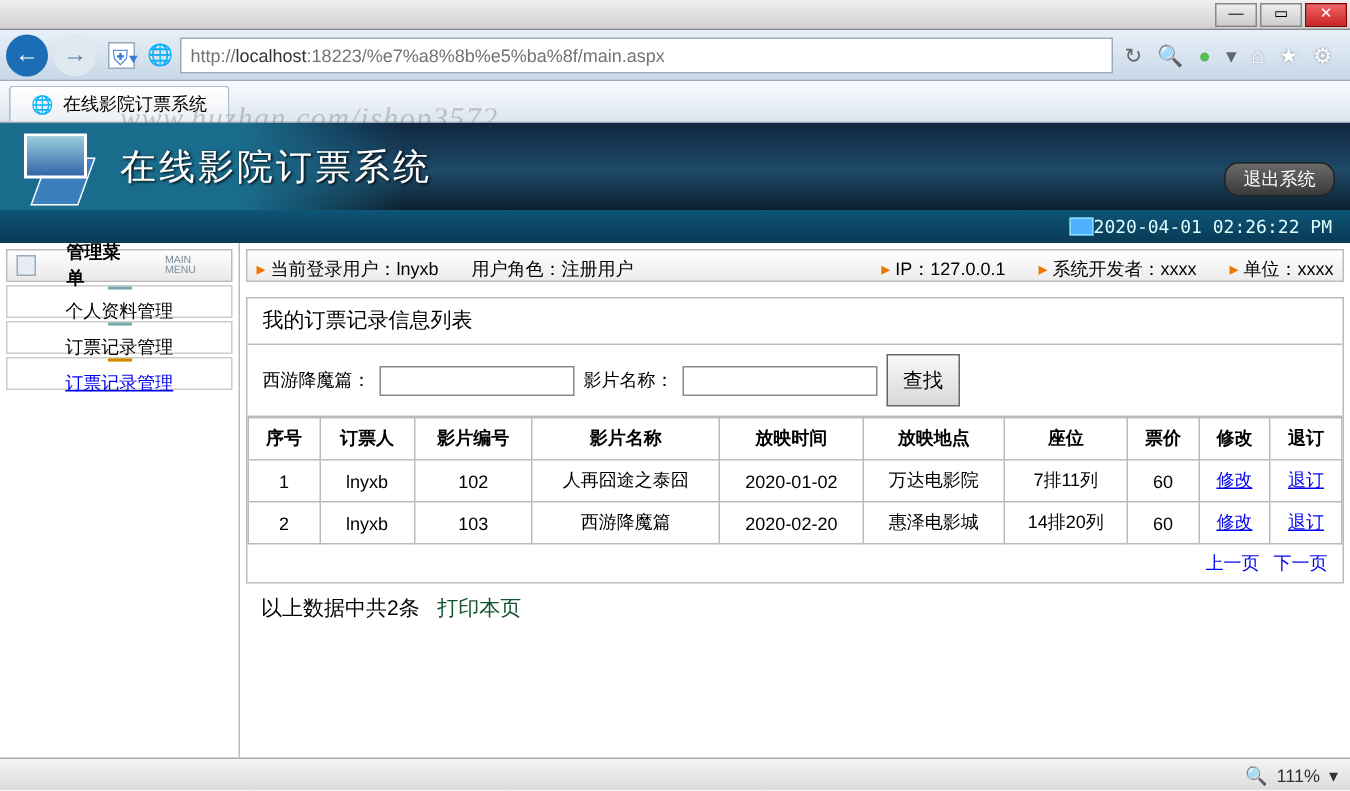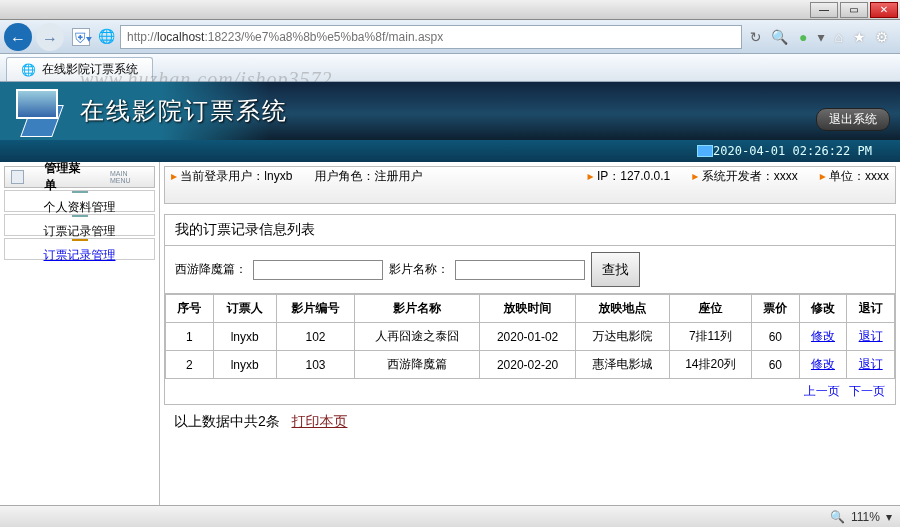--- a/index.html
+++ b/index.html
@@ -29,54 +29,54 @@
 .banner { height:58px; background:
   linear-gradient(90deg, #1a6c8c 0%, #1a6c8c 18%, rgba(23,80,115,0) 30%),
   linear-gradient(#10253f,#1d4a68 55%,#0d2030);
   display:flex; align-items:center; position:relative; color:#fff; }
 .logo { width:56px; height:48px; margin:4px 10px 4px 14px; position:relative; }
 .logo::before { content:""; position:absolute; left:12px; top:18px; width:30px; height:30px; background:#3b7fbf; transform:skewX(-20deg); border:1px solid #fff; }
 .logo::after { content:""; position:absolute; left:2px; top:2px; width:38px; height:26px; background:linear-gradient(#9cd,#36a); border:2px solid #fff; }
 .banner-title { font-size:24px; font-family:"SimHei","Microsoft YaHei"; letter-spacing:2px; text-shadow:1px 1px 2px #000; }
 .exit-btn { position:absolute; right:10px; top:26px; background:linear-gradient(#6a6a6a,#3a3a3a); color:#fff; border:1px solid #222; border-radius:10px; padding:2px 12px; font-size:12px; cursor:pointer; }
 
-.status-strip { height:22px; background:linear-gradient(#0e5577,#0a3a55); display:flex; align-items:center; justify-content:flex-end; padding:0 28px; color:#dff; font-family:monospace; font-size:12px; }
+.status-strip { height:22px; background:linear-gradient(#0e5577,#0a3a55); display:flex; align-items:center; justify-content:flex-end; padding:0 12px; color:#dff; font-family:monospace; font-size:12px; }
 .status-strip .scr { width:16px; height:12px; background:#4fb0ff; border:1px solid #8df; }
 
 
 .body { display:flex; height:calc(527px - 20px - 34px - 28px - 58px - 22px - 22px); background:#fff; }
 .sidebar { width:160px; border-right:1px solid #bbb; padding:4px; }
 .side-title { height:22px; display:flex; align-items:center; gap:20px; border:1px solid #bbb; background:linear-gradient(#fff,#e8e8e8); padding:0 6px; font-weight:bold; margin-bottom:2px; }
 .side-title .mi { width:14px; height:14px; background:#e8edf3; border:1px solid #9ab; }
 .side-title .mm { font-size:7px; color:#7a8a9a; letter-spacing:0; margin-left:auto; font-weight:normal; }
 .side-item { height:22px; display:flex; align-items:center; gap:6px; border:1px solid #ccc; margin:2px 0; padding:0 6px; cursor:pointer;flex-direction:column; }
 .side-item .ico { width:16px; height:16px; background:#d8e4f0; border:1px solid #7aa; }
 .side-item.active { color:#00e; text-decoration:underline; }
 .side-item.active .ico { background:#ffc040; border-color:#c80; }
 
 .main { flex:1; padding:4px; }
-.info-bar { height:22px; border:1px solid #bbb; background:linear-gradient(#fff,#ececec); display:flex; align-items:flex-end; padding:18px 6px; gap:22px; }
+.info-bar { height:22px; border:1px solid #bbb; background:linear-gradient(#fff,#ececec); display:flex; align-items:flex-start; padding:4px 6px; gap:22px; }
 .info-bar .seg::before { content:"▸ "; color:#e70; }
 .info-bar .spacer { flex:1; }
 
 .panel { border:1px solid #bbb; margin-top:10px; }
 .panel-title { padding:6px 10px; font-size:14px; border-bottom:1px solid #bbb; }
 .filter-row { display:flex; align-items:center; padding:6px 10px; gap:6px; border-bottom:1px solid #bbb; }
 .filter-row input[type=text] { border:1px solid #888; height:20px; width:130px; padding:0 4px; }
 .filter-row button { height:35px; padding:0 10px; border:1px solid #666; background:linear-gradient(#f8f8f8,#d8d8d8); cursor:pointer; }
 
 table.grid { width:100%; border-collapse:collapse; }
 table.grid th, table.grid td { border:1px solid #bbb; padding:5px 6px; text-align:center; white-space:nowrap; }
 table.grid th { background:#fff; font-weight:bold; }
 table.grid a { color:#00e; text-decoration:underline; cursor:pointer; }
 .pager { text-align:right; padding:4px 10px; }
 .pager a { color:#00e; margin-left:6px; cursor:pointer; }
 
 .footer-row { padding:8px 10px; font-size:14px; }
-.footer-row a { color:#7f1d1d; text-decoration:underline; cursor:pointer; }
+.footer-row a { color:#14532d; cursor:pointer; }
 
 
 .ie-status { height:22px; background:linear-gradient(#f4f4f4,#dcdcdc); border-top:1px solid #aaa; display:flex; align-items:center; justify-content:flex-end; padding:0 8px; gap:6px; font-size:12px; color:#333; }
 </style>
 </head>
 <body>
 
 <div class="win-title">
   <div class="win-btn">—</div>
   <div class="win-btn">▭</div>

